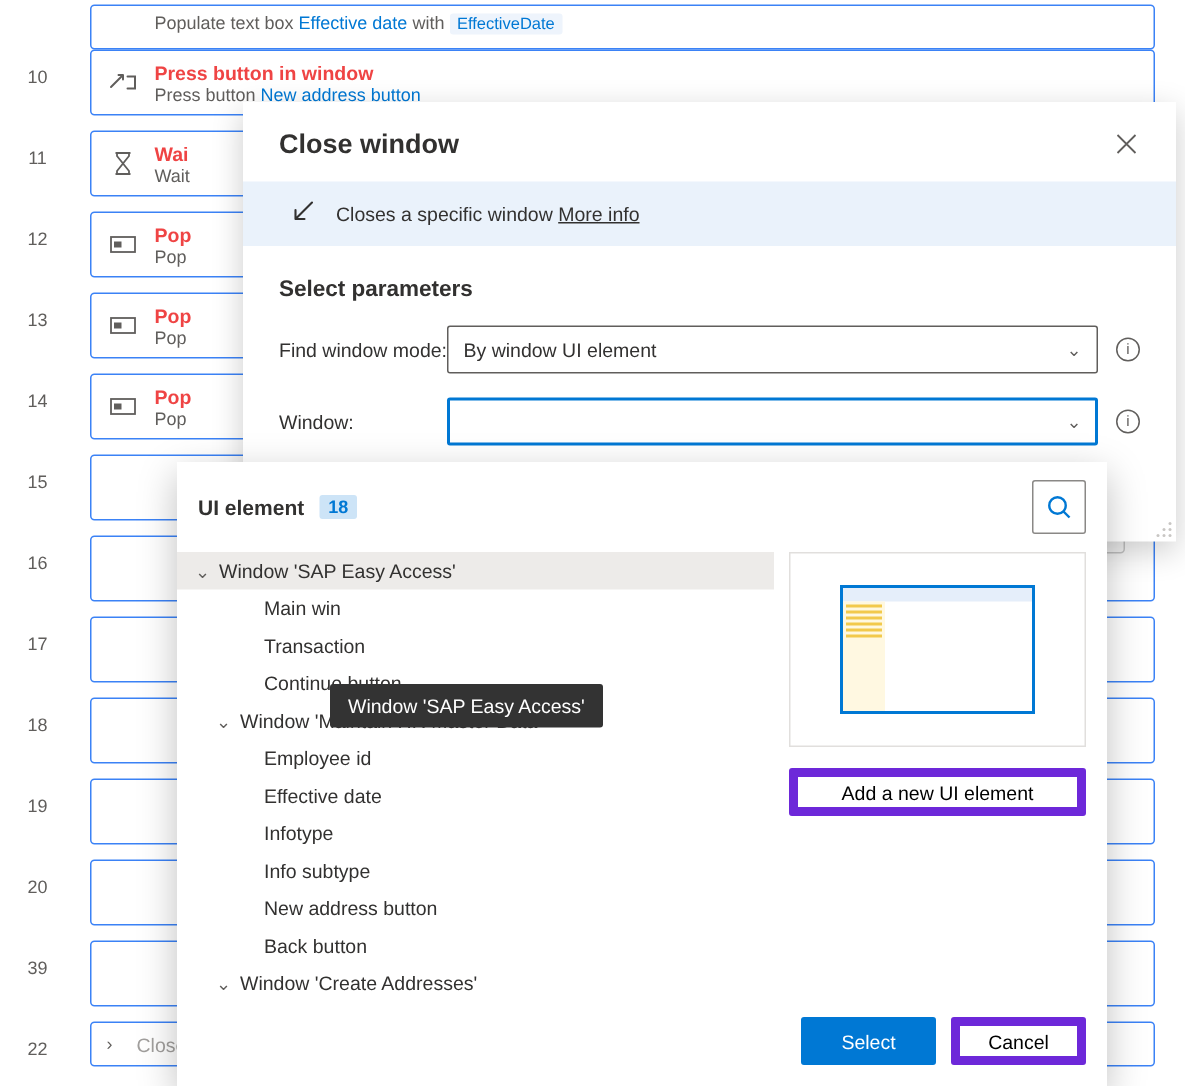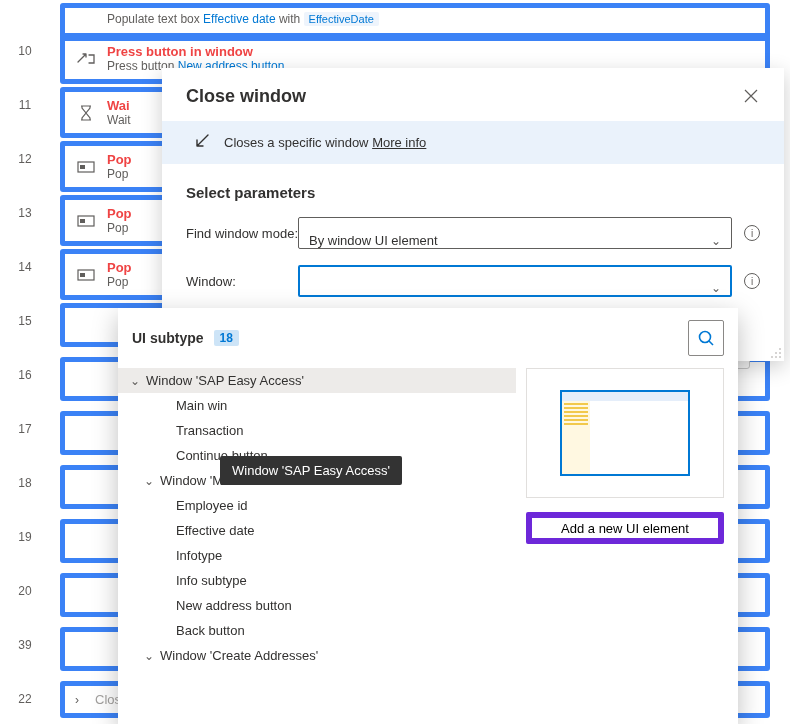--- a/index.html
+++ b/index.html
@@ -2,21 +2,21 @@
 <html><head>
 <meta charset="utf-8">
 <style>
   * { box-sizing: border-box; margin: 0; padding: 0; font-family: "Segoe UI", sans-serif; }
   body { background: #fff; width: 790px; height: 724px; overflow: hidden; position: relative; color: #323130; font-size: 13px; }
 
   
   .flow { position: absolute; left: 0; top: 0; right: 0; padding-top: 0; }
   .flow-row { display: flex; align-items: flex-start; height: 54px; }
   .flow-no { width: 60px; text-align: center; padding-right: 10px; color: #605e5c; font-size: 12px; padding-top: 14px; }
-  .flow-card { flex: 1; border: 5px solid #3b82f6; border-radius: 3px; margin: 3px 20px 3px 0; display: flex; align-items: center; padding: 6px 10px; min-height: 44px; }
+  .flow-card { flex: 1; border: 1px solid #3b82f6; border-radius: 3px; margin: 3px 20px 3px 0; display: flex; align-items: center; padding: 6px 10px; min-height: 44px; }
   .flow-icon { width: 22px; height: 22px; display:flex; align-items:center; justify-content:center; margin-right: 10px; color:#605e5c; }
   .flow-texts { display: flex; flex-direction: column; }
   .flow-title { font-weight: 600; font-size: 13px; color:#ef4444;}
   .flow-sub { font-size: 12px; color: #605e5c; }
   .flow-sub .blue, .flow-title .blue { color: #0078d4; }
   .badge { background:#eef4fc; color:#0078d4; padding:1px 5px; border-radius:2px; font-size:11px; }
 
   .save-pill { position:absolute; right:40px; top:337px; width:40px; height:32px; border:1px solid #ccc; border-radius:3px; background:#fff;}
 
   
@@ -27,21 +27,21 @@
   }
   .mt-head { display:flex; justify-content:space-between; align-items:center; padding: 18px 24px 14px; }
   .mt-title { font-size: 18px; font-weight:600; }
   .mt-close { width:16px; height:16px; color:#605e5c; cursor:pointer; }
   .mt-info { background:#eaf2fb; padding: 12px 32px; display:flex; align-items:center; gap:14px; font-size:13px; color:#323130;}
   .mt-info a { color:#323130; text-decoration: underline; }
   .mt-body { padding: 20px 24px 48px; }
   .mt-section { font-size:15px; font-weight:600; margin-bottom:16px; }
   .form-row { display:flex; align-items:center; margin-bottom: 16px; }
   .form-label { width:112px; font-size:13px; color:#323130; }
-  .form-select { flex:1; border:1px solid #605e5c; height:32px; border-radius:2px; display:flex; align-items:flex-end; justify-content:space-between; padding:0 10px; font-size:13px; cursor:pointer;}
+  .form-select { flex:1; border:1px solid #605e5c; height:32px; border-radius:2px; display:flex; align-items:center; justify-content:space-between; padding:0 10px; font-size:13px; cursor:pointer;}
   .form-select.active { border-color:#0078d4; border-width:2px; padding:0 9px; }
   .info-icon { width:16px; height:16px; border:1px solid #605e5c; border-radius:50%; margin-left:12px; display:flex;align-items:center;justify-content:center; font-size:10px; color:#605e5c;}
   .chev { color:#605e5c; font-size:12px;}
   .resize-handle { position:absolute; right:2px; bottom:2px; width:12px;height:12px; }
 
   
   .popover {
     position:absolute; left: 118px; top: 308px; width: 620px; bottom: 0;
     background:#fff; box-shadow: 0 8px 24px rgba(0,0,0,.25);
     display:flex; flex-direction:column;
@@ -259,21 +259,21 @@
       <circle cx="6" cy="6" r="1" fill="#c8c6c4"></circle>
       <circle cx="10" cy="6" r="1" fill="#c8c6c4"></circle>
     <circle cx="2" cy="10" r="1" fill="#c8c6c4"></circle>
       <circle cx="6" cy="10" r="1" fill="#c8c6c4"></circle>
       <circle cx="10" cy="10" r="1" fill="#c8c6c4"></circle>
   </svg>
 </div>
 
 <div class="popover">
   <div class="pv-top">
-    <span class="pv-title">UI subtype</span>
+    <span class="pv-title">UI element</span>
     <span class="pv-count">18</span>
     <div class="pv-search">
       <svg width="18" height="18" viewBox="0 0 18 18">
           <circle cx="8" cy="8" r="5.5" stroke="#0078d4" stroke-width="1.6" fill="none"></circle>
           <path d="M12 12 L16 16" stroke="#0078d4" stroke-width="1.6"></path>
         </svg>
     </div>
   </div>
   <div class="pv-main">
     <div class="pv-tree">
@@ -329,13 +329,17 @@
               <div class="tb-line"></div>
             <div class="tb-line"></div>
               <div class="tb-line"></div>
               <div class="tb-line"></div>
           </div>
         </div>
       </div>
       <button class="btn">Add a new UI element</button>
     </div>
   </div>
+  <div class="pv-bottom">
+    <button class="btn primary">Select</button>
+    <button class="btn">Cancel</button>
+  </div>
 </div>
 
 </body></html>

